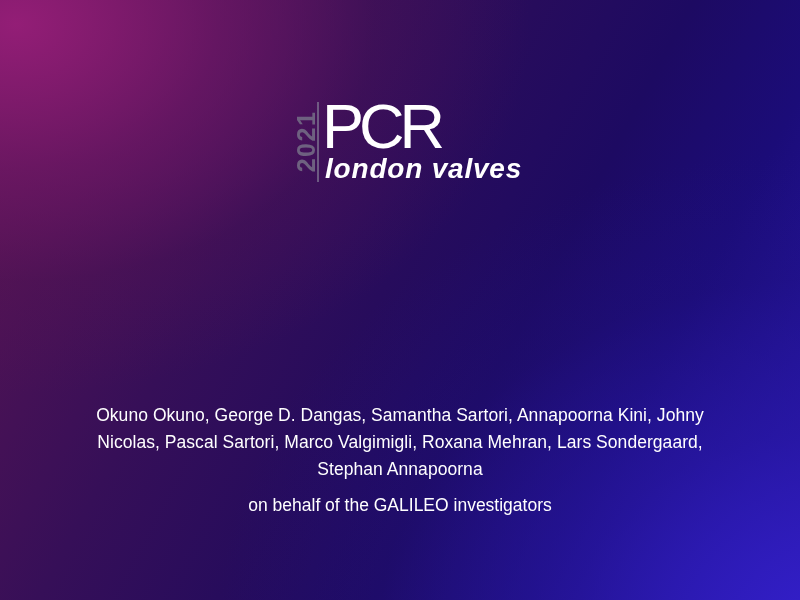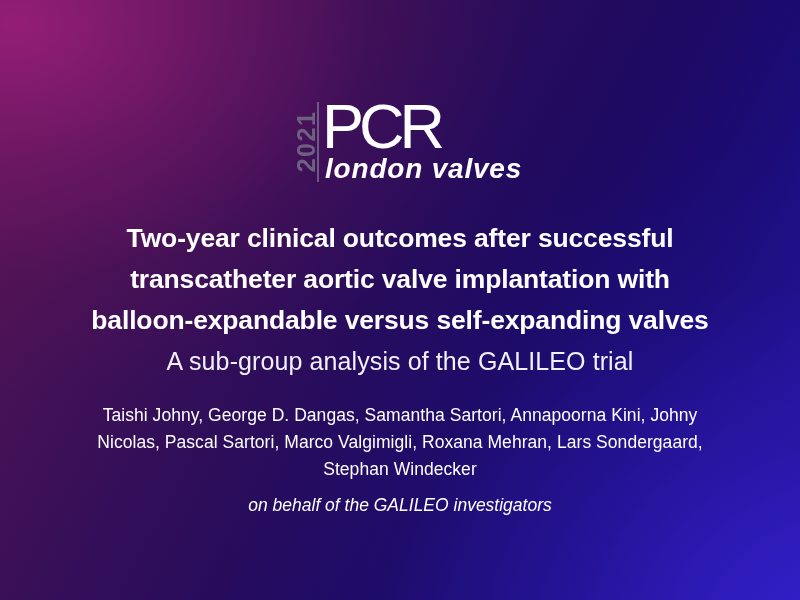--- a/index.html
+++ b/index.html
@@ -142,42 +142,35 @@
     line-height: 27px;
     letter-spacing: 0.05px;
     white-space: nowrap;
   }
   #on-behalf {
     margin-top: 9px;
     font-size: 17.5px;
     color: #ffffff;
     line-height: 26px;
     white-space: nowrap;
-    font-style: italic;
   }
 </style>
 </head>
 <body>
 
 <div id="slide">
 
   <div id="logo">
     <div id="logo-year">2021</div>
     <div id="logo-divider"></div>
     <div id="logo-wordmark">PCR</div>
     <div id="logo-sub">london valves</div>
   </div>
 
-  <div id="title-block">
-    <div class="title-line">Two-year clinical outcomes after successful</div>
-    <div class="title-line">transcatheter aortic valve implantation with</div>
-    <div class="title-line">balloon-expandable versus self-expanding valves</div>
-    <div id="subtitle">A sub-group analysis of the GALILEO trial</div>
-  </div>
 
   <div id="authors-block">
-    <div class="author-line">Taishi Johny, George D. Dangas, Samantha Sartori, Annapoorna Kini, Johny</div>
+    <div class="author-line">Okuno Okuno, George D. Dangas, Samantha Sartori, Annapoorna Kini, Johny</div>
     <div class="author-line">Nicolas, Pascal Sartori, Marco Valgimigli, Roxana Mehran, Lars Sondergaard,</div>
-    <div class="author-line">Stephan Windecker</div>
+    <div class="author-line">Stephan Annapoorna</div>
     <div id="on-behalf">on behalf of the GALILEO investigators</div>
   </div>
 
 </div>
 
 </body></html>

